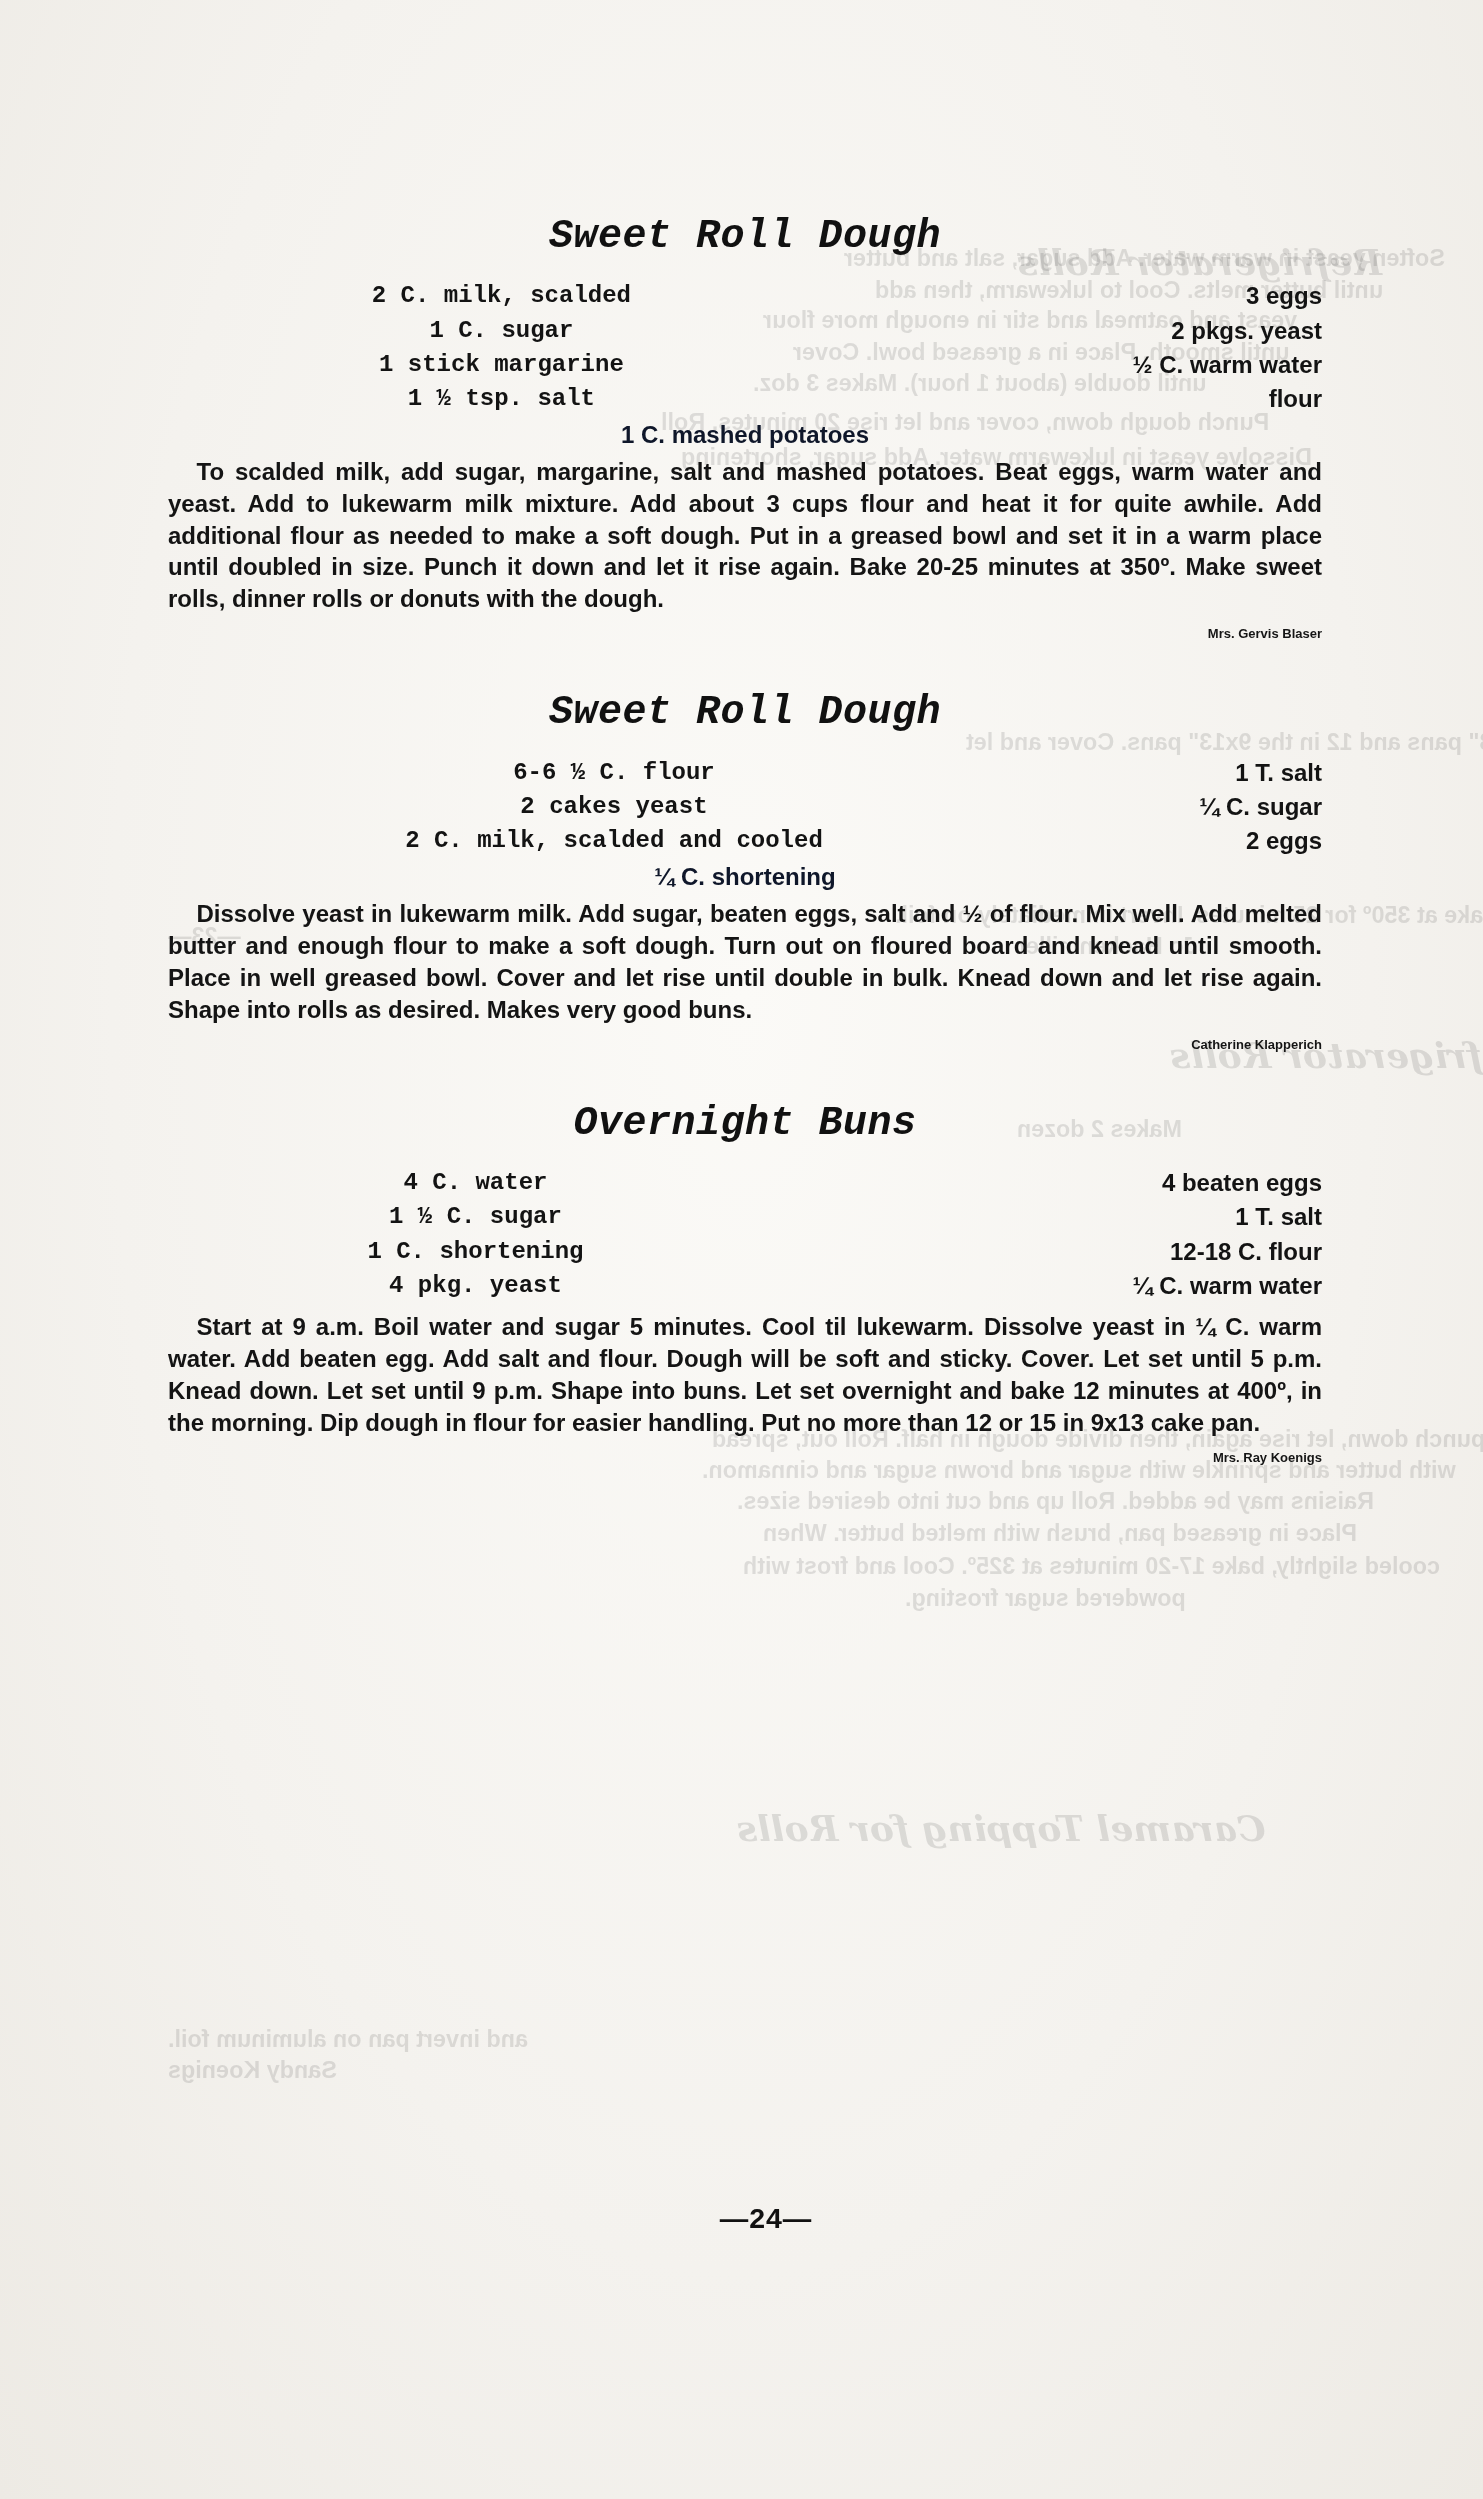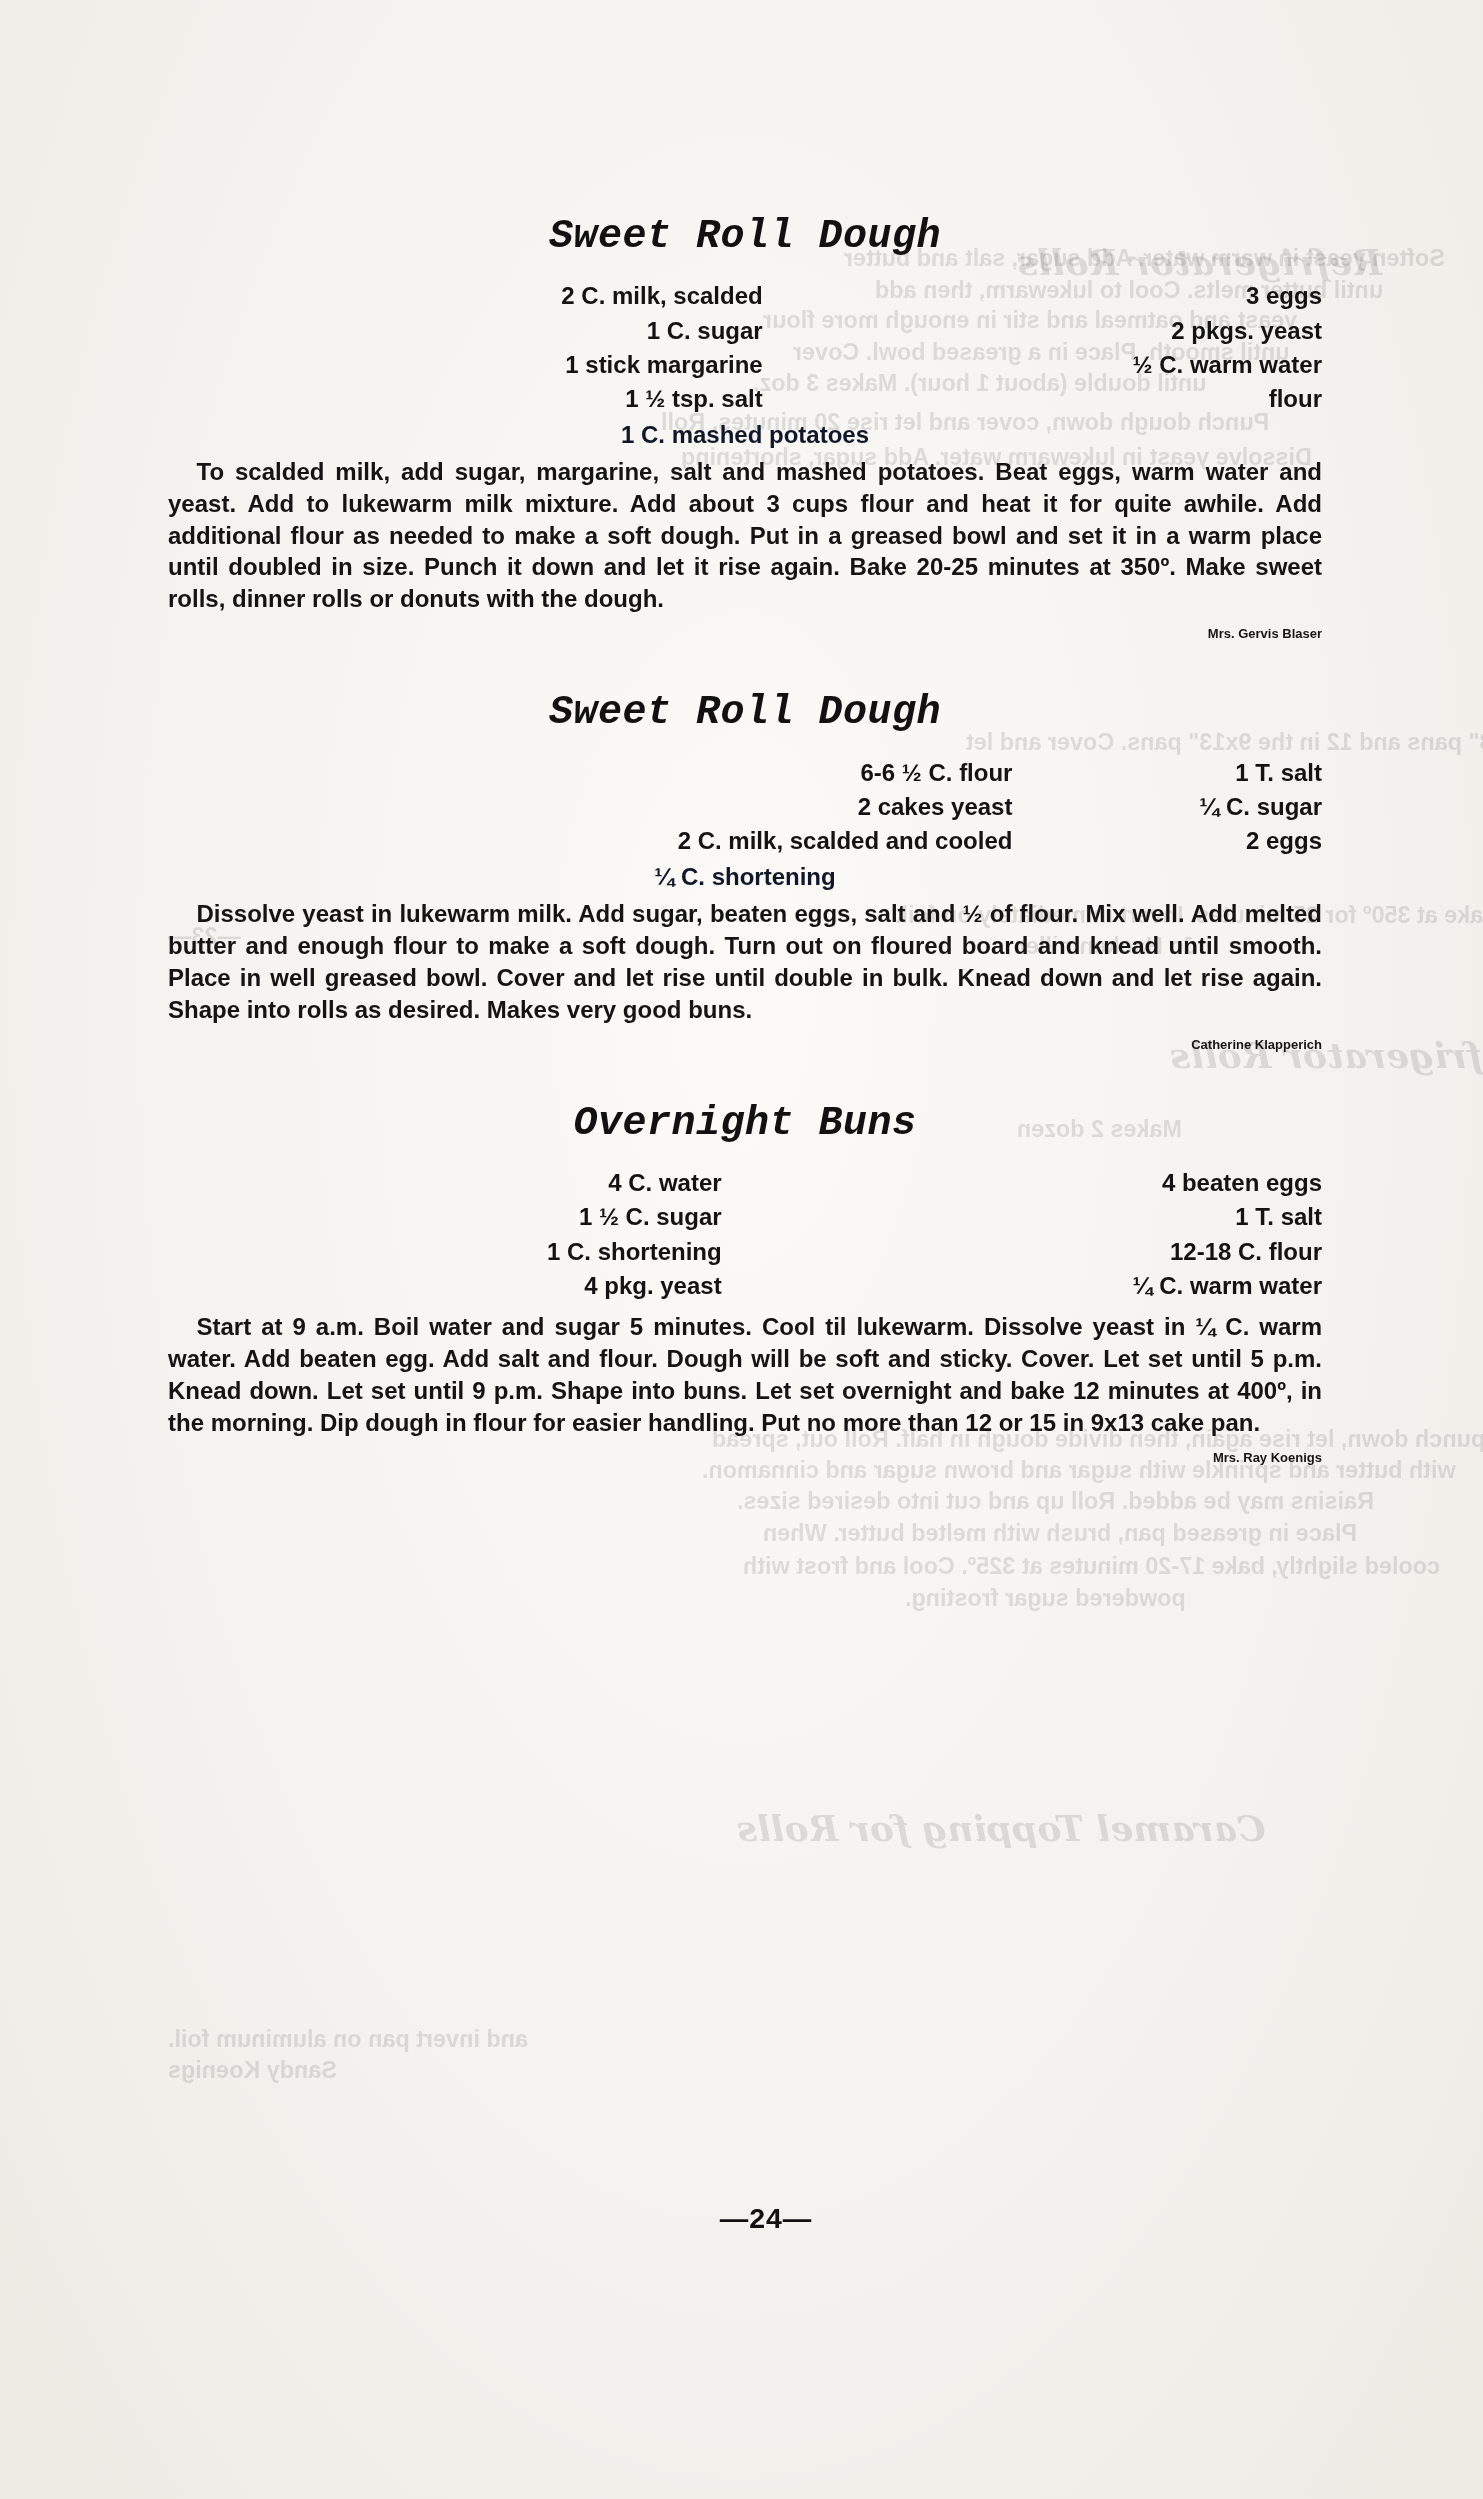--- a/index.html
+++ b/index.html
@@ -61,21 +61,21 @@
     font-size: 24px;
     font-weight: bold;
     line-height: 1.30;
     color: #131313;
   }
   .ing-grid td {
     padding: 0 0 3.1px 0;
     vertical-align: top;
     white-space: nowrap;
   }
-  .ing-grid td.left { text-align: right; }
+  .ing-grid td.left { text-align: center; font-family: Liberation Mono, monospace; }
   .ing-grid td.right { text-align: right; }
   .ing-center {
     text-align: center;
     font-size: 24px;
     font-weight: bold;
     padding-top: 3.1px;
     color: #0f172a;
   }
   .method {
     font-size: 24px;

